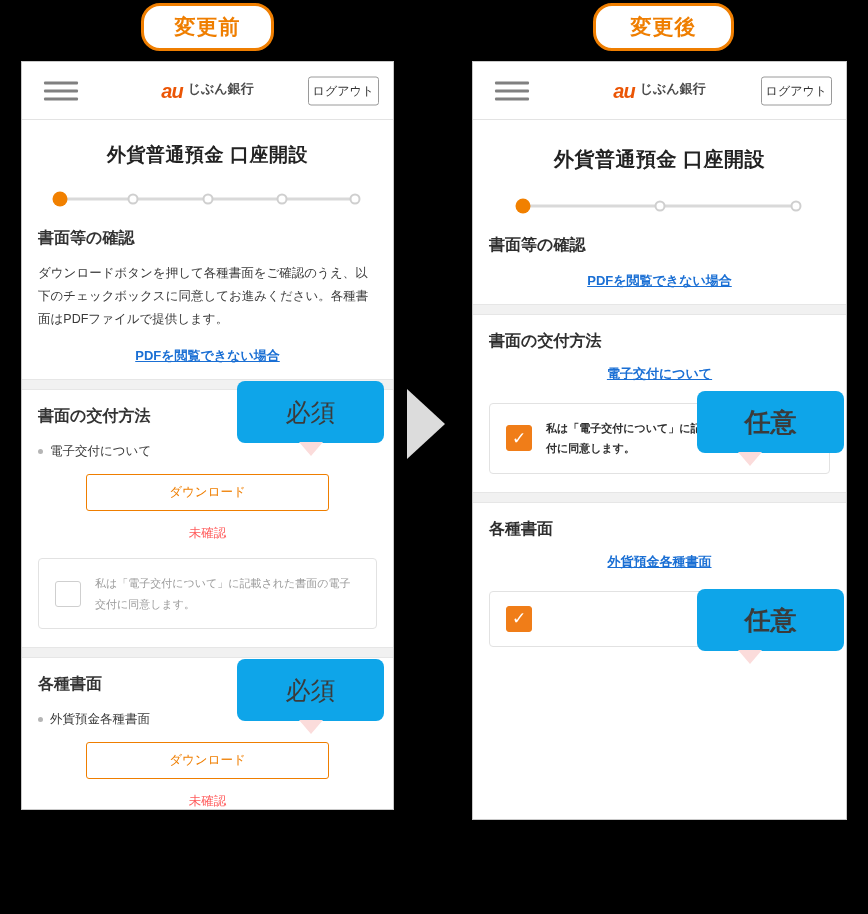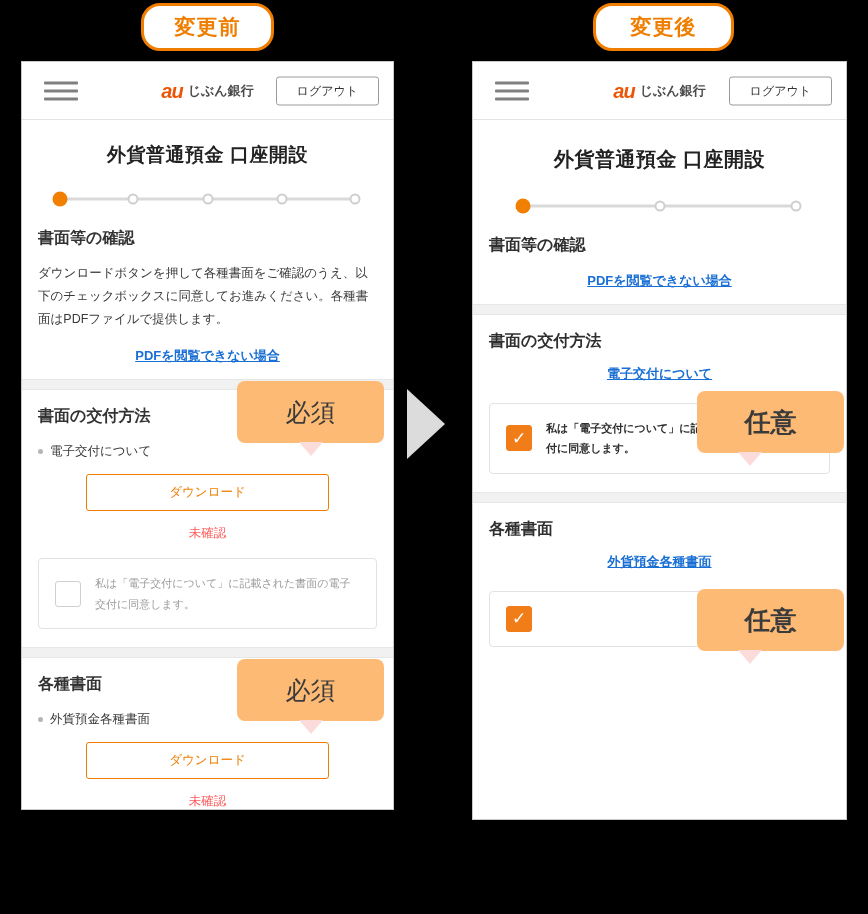--- a/index.html
+++ b/index.html
@@ -60,33 +60,33 @@
   }
   .hamburger{
     position:absolute;left:22px;top:50%;transform:translateY(-50%);
     width:34px;
   }
   .hamburger span{
     display:block;height:3px;background:#808080;border-radius:1px;margin:5px 0;
   }
   .brand{
     position:absolute;left:50%;top:50%;transform:translate(-50%,-50%);
-    display:flex;align-items:center;gap:5px;white-space:nowrap;
+    display:flex;gap:5px;white-space:nowrap;
   }
   .brand .au{
     color:#eb5505;font-style:italic;font-weight:bold;font-size:20px;
     letter-spacing:-1px;
   }
   .brand .bank{
     color:#4a4a4a;font-weight:bold;font-size:13px;letter-spacing:0px;
   }
   .logout{
     position:absolute;right:14px;top:50%;transform:translateY(-50%);
     border:1px solid #9a9a9a;border-radius:3px;
-    padding:5px 20px;font-size:12px;color:#333;background:#fff;
+    padding:5px 4px;font-size:12px;color:#333;background:#fff;
     white-space:nowrap;
   }
 
   
   .page-title{
     text-align:center;font-size:19px;font-weight:bold;color:#222;
     margin-top:22px;letter-spacing:0.5px;
   }
   .page-title.big{font-size:20px;margin-top:26px;}
   .stepper{
@@ -159,21 +159,21 @@
     background:#f07d18;border-color:#f07d18;
     display:flex;align-items:center;justify-content:center;
     color:#fff;font-size:17px;font-weight:bold;line-height:1;
   }
   .cb-text{font-size:11px;line-height:1.85;color:#9b9b9b;}
   .cb-text.dark{color:#2f2f2f;font-weight:bold;}
 
   
   .callout{
     position:absolute;
-    background:#fdba74;
+    background:#0ea5e9;
     border-radius:8px;
     display:flex;align-items:center;justify-content:center;
     color:#3b3b3b;
     box-sizing:border-box;
   }
   .callout .tail{
     position:absolute;bottom:-13px;left:50%;transform:translateX(-50%);
     width:0;height:0;
     border-left:12px solid transparent;
     border-right:12px solid transparent;

